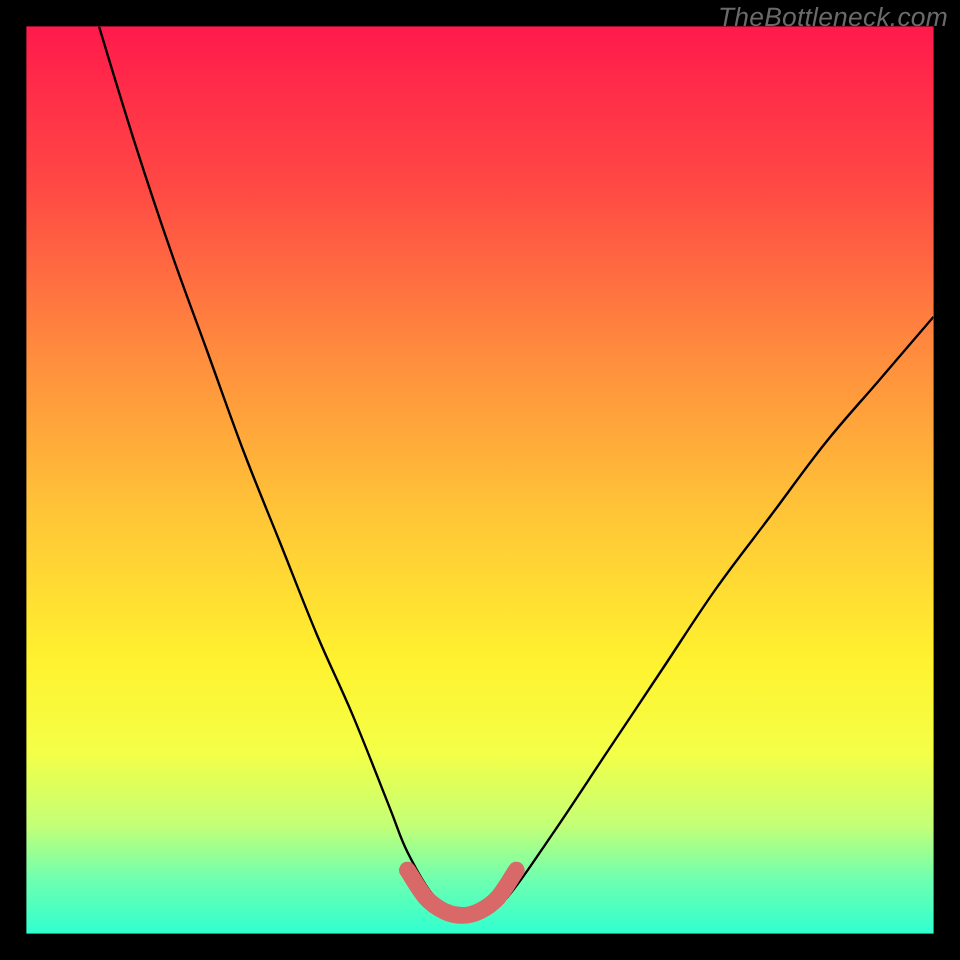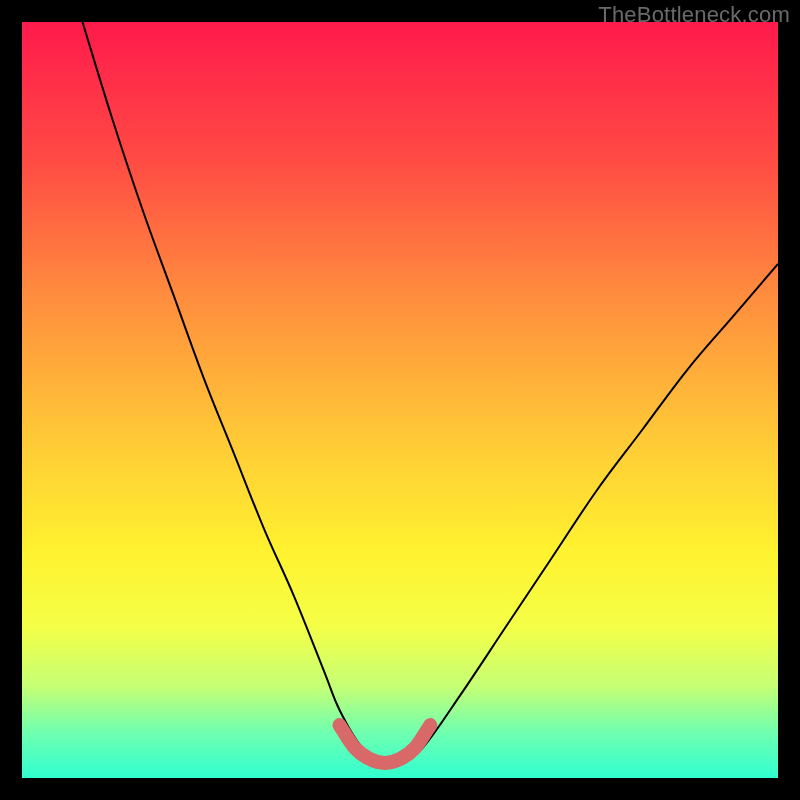--- a/index.html
+++ b/index.html
@@ -10,20 +10,21 @@
     background: #000;
     overflow: hidden;
   }
   .frame {
     position: absolute;
     left: 0;
     top: 0;
     width: 800px;
     height: 800px;
     background: #000;
+    font-style: italic;
   }
   .plot {
     position: absolute;
     left: 22px;
     top: 22px;
     width: 756px;
     height: 756px;
     background: linear-gradient(to bottom,
       #ff1a4c 0%,
       #ff4a44 18%,

